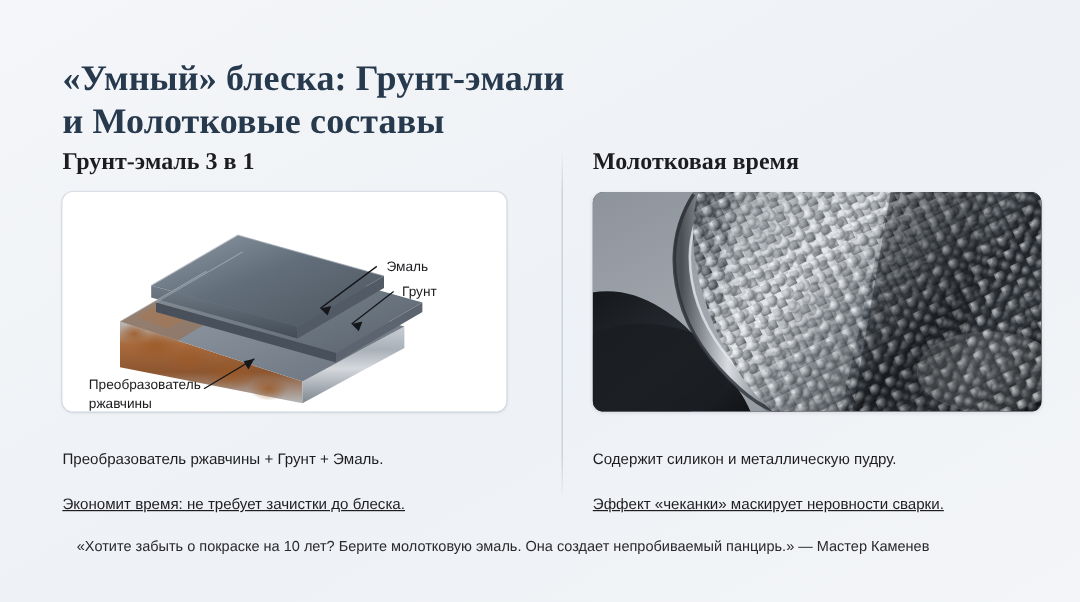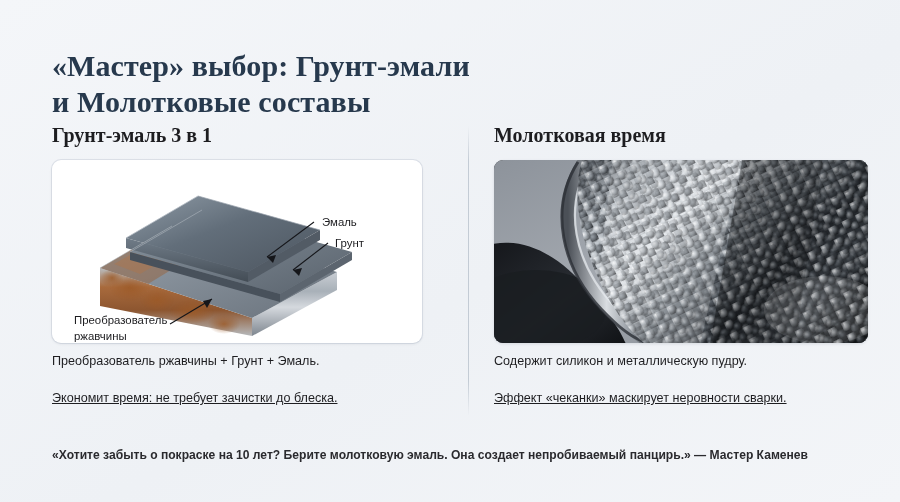--- a/index.html
+++ b/index.html
@@ -92,50 +92,49 @@
     width: 374px;
     height: 183px;
     border-radius: 9px;
     overflow: hidden;
     background: #2a2d31;
     box-shadow: 0 1px 3px rgba(30,45,65,.12);
   }
   .photo svg { display: block; width: 374px; height: 183px; }
 
   
-  .lines { margin-top: 10px; }
+  .lines { margin-top: 32px; }
   .line {
     font-size: 12.6px;
     line-height: 17px;
     color: #1e1e21;
     margin-bottom: 20px;
     white-space: nowrap;
   }
   .line:last-child { margin-bottom: 0; text-decoration: underline; }
 
   
   .footer {
     position: absolute;
-    left: 52px;
+    left: 64px;
     top: 447px;
     width: 820px;
     font-size: 12.1px;
     line-height: 17px;
     color: #2a2a2e;
     white-space: nowrap;
-    font-weight: bold;
   }
 </style>
 </head>
 <body>
 
 <div class="slide">
 
   <h1 class="title">
-    <span class="title-line">«Мастер» выбор: Грунт-эмали</span>
+    <span class="title-line">«Умный» блеска: Грунт-эмали</span>
     <span class="title-line">и Молотковые составы</span>
   </h1>
 
   <div class="divider"></div>
 
   <div class="col col-left">
     <h2 class="col-head">Грунт-эмаль 3 в 1</h2>
 
     <div class="card">
       <div class="iso">

